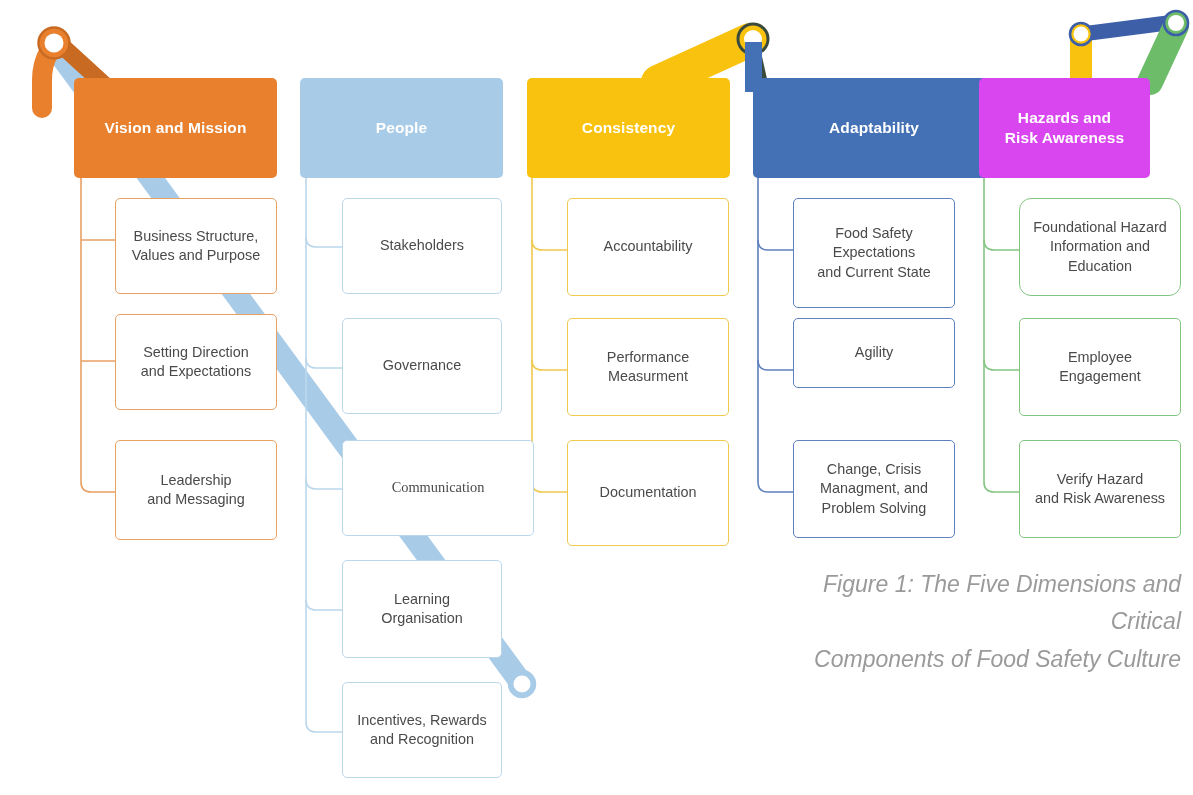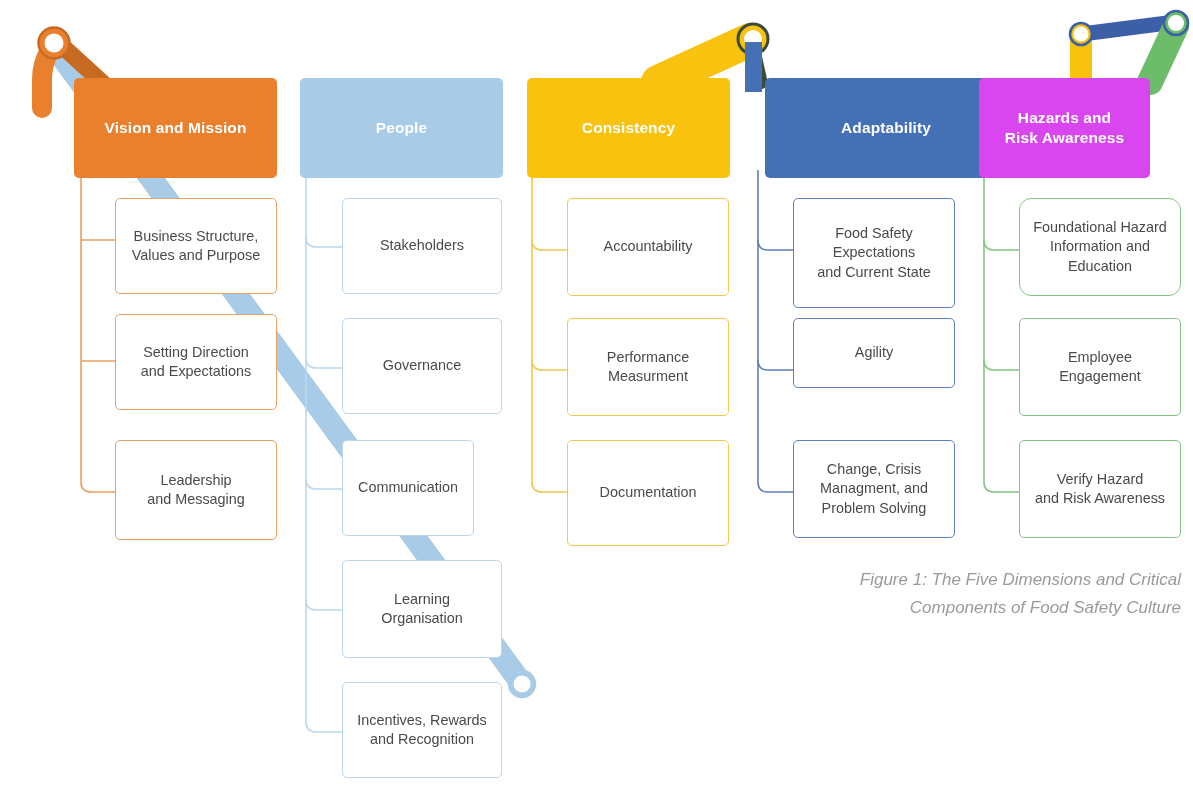--- a/index.html
+++ b/index.html
@@ -39,21 +39,21 @@
     box-sizing:border-box;
   }
   .connectors{position:absolute;left:0;top:0;z-index:1;}
   .caption{
     position:absolute;
     right:52px;
     top:566px;
     width:420px;
     text-align:right;
     font-style:italic;
-    font-size:17px;
+    font-size:23px;
     line-height:1.62;
     color:#9a9a9a;
   }
 </style>
 </head>
 <body>
 
 <div id="stage">
 
   <svg id="hangers" viewBox="0 0 1193 795" width="1193" height="795">
@@ -124,21 +124,21 @@
       <path d="M 266 479 Q 266 489 276 489 L 303 489" stroke="#BBD7EC" stroke-width="1.6" fill="none"></path>
       <path d="M 266 600 Q 266 610 276 610 L 303 610" stroke="#BBD7EC" stroke-width="1.6" fill="none"></path>
     </svg>
 
     <div class="col-header" style="left:260px;top:78px;width:203px;height:100px;background:#A8CBE8;white-space:pre-line;">People</div>
 
     <div class="card" style="left:302px;top:198px;width:160px;height:96px;border-color:#BBD7EC;white-space:pre-line;">Stakeholders</div>
 
     <div class="card" style="left:302px;top:318px;width:160px;height:96px;border-color:#BBD7EC;white-space:pre-line;">Governance</div>
 
-    <div class="card" style="left:302px;top:440px;width:132px;height:96px;border-color:#BBD7EC;white-space:pre-line;">Communication</div>
+    <div class="card" style="left:302px;top:440px;width:192px;height:96px;border-color:#BBD7EC;white-space:pre-line;font-family:Liberation Serif, serif;">Communication</div>
 
     <div class="card" style="left:302px;top:560px;width:160px;height:98px;border-color:#BBD7EC;white-space:pre-line;">Learning
 Organisation</div>
 
     <div class="card" style="left:302px;top:682px;width:160px;height:96px;border-color:#BBD7EC;white-space:pre-line;">Incentives, Rewards
 and Recognition</div>
   </div>
 
   <div class="column">
     <svg class="connectors" width="1193" height="795" viewBox="0 0 1193 795">
@@ -157,21 +157,21 @@
     <div class="card" style="left:527px;top:440px;width:162px;height:106px;border-color:#F0C94E;white-space:pre-line;">Documentation</div>
   </div>
 
   <div class="column">
     <svg class="connectors" width="1193" height="795" viewBox="0 0 1193 795">
       <path d="M 718 170 L 718 482 Q 718 492 728 492 L 754 492" stroke="#5E81BD" stroke-width="1.6" fill="none"></path>
       <path d="M 718 240 Q 718 250 728 250 L 754 250" stroke="#5E81BD" stroke-width="1.6" fill="none"></path>
       <path d="M 718 360 Q 718 370 728 370 L 754 370" stroke="#5E81BD" stroke-width="1.6" fill="none"></path>
     </svg>
 
-    <div class="col-header" style="left:713px;top:78px;width:242px;height:100px;background:#4470B5;white-space:pre-line;margin-left:12px;">Adaptability</div>
+    <div class="col-header" style="left:713px;top:78px;width:242px;height:100px;background:#4470B5;white-space:pre-line;">Adaptability</div>
 
     <div class="card" style="left:753px;top:198px;width:162px;height:110px;border-color:#5E81BD;white-space:pre-line;">Food Safety
 Expectations
 and Current State</div>
 
     <div class="card" style="left:753px;top:318px;width:162px;height:70px;border-color:#5E81BD;white-space:pre-line;">Agility</div>
 
     <div class="card" style="left:753px;top:440px;width:162px;height:98px;border-color:#5E81BD;white-space:pre-line;">Change, Crisis
 Managment, and
 Problem Solving</div>

